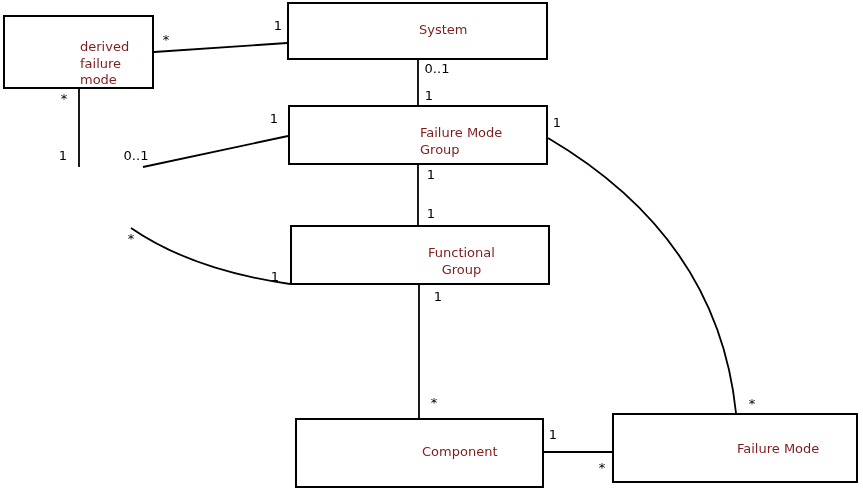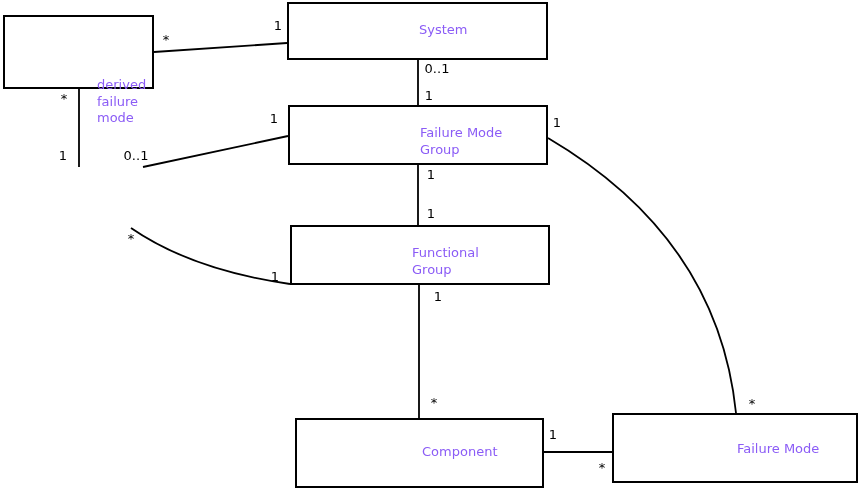--- a/index.html
+++ b/index.html
@@ -32,21 +32,21 @@
     position: absolute;
     box-sizing: border-box;
     background: #ffffff;
     border: 2px solid #000000;
   }
   .node-label {
     position: absolute;
     font-size: 13px;
     line-height: 16.5px;
     white-space: pre-line;
-    color: #8b5cf6;
+    color: #7f1d1d;
   }
   .mult {
     position: absolute;
     font-size: 13px;
     line-height: 14px;
     color: #000000;
     transform: translate(-50%, -50%);
     white-space: nowrap;
   }
 </style>
@@ -61,37 +61,37 @@
     <path d="M143,167 L288,136"></path>
     <path d="M418,60 L418,106"></path>
     <path d="M418,165 L418,225"></path>
     <path d="M419,284 L419,418"></path>
     <path d="M131,228 Q192,270 290,284"></path>
     <path d="M548,138 Q718,238 736,413"></path>
     <path d="M544,452 L612,452"></path>
   </svg>
 
   <div class="node" style="left:3px; top:15px; width:151px; height:74px;">
-    <div class="node-label" style="left:92px; top:22px;margin-top:38px;">derived
+    <div class="node-label" style="left:75px; top:22px;">derived
 failure
 mode</div>
   </div>
 
   <div class="node" style="left:287px; top:2px; width:261px; height:58px;">
     <div class="node-label" style="left:130px; top:18px;">System</div>
   </div>
 
   <div class="node" style="left:288px; top:105px; width:260px; height:60px;">
     <div class="node-label" style="left:130px; top:18px;">Failure Mode
 Group</div>
   </div>
 
 
   <div class="node" style="left:290px; top:225px; width:260px; height:60px;">
-    <div class="node-label" style="left:120px; top:18px;">Functional
+    <div class="node-label" style="left:136px; top:18px;text-align:center;">Functional
 Group</div>
   </div>
 
   <div class="node" style="left:295px; top:418px; width:249px; height:70px;text-align:right;">
     <div class="node-label" style="left:125px; top:24px;">Component</div>
   </div>
 
   <div class="node" style="left:612px; top:413px; width:246px; height:70px;">
     <div class="node-label" style="left:123px; top:26px;">Failure Mode</div>
   </div>

